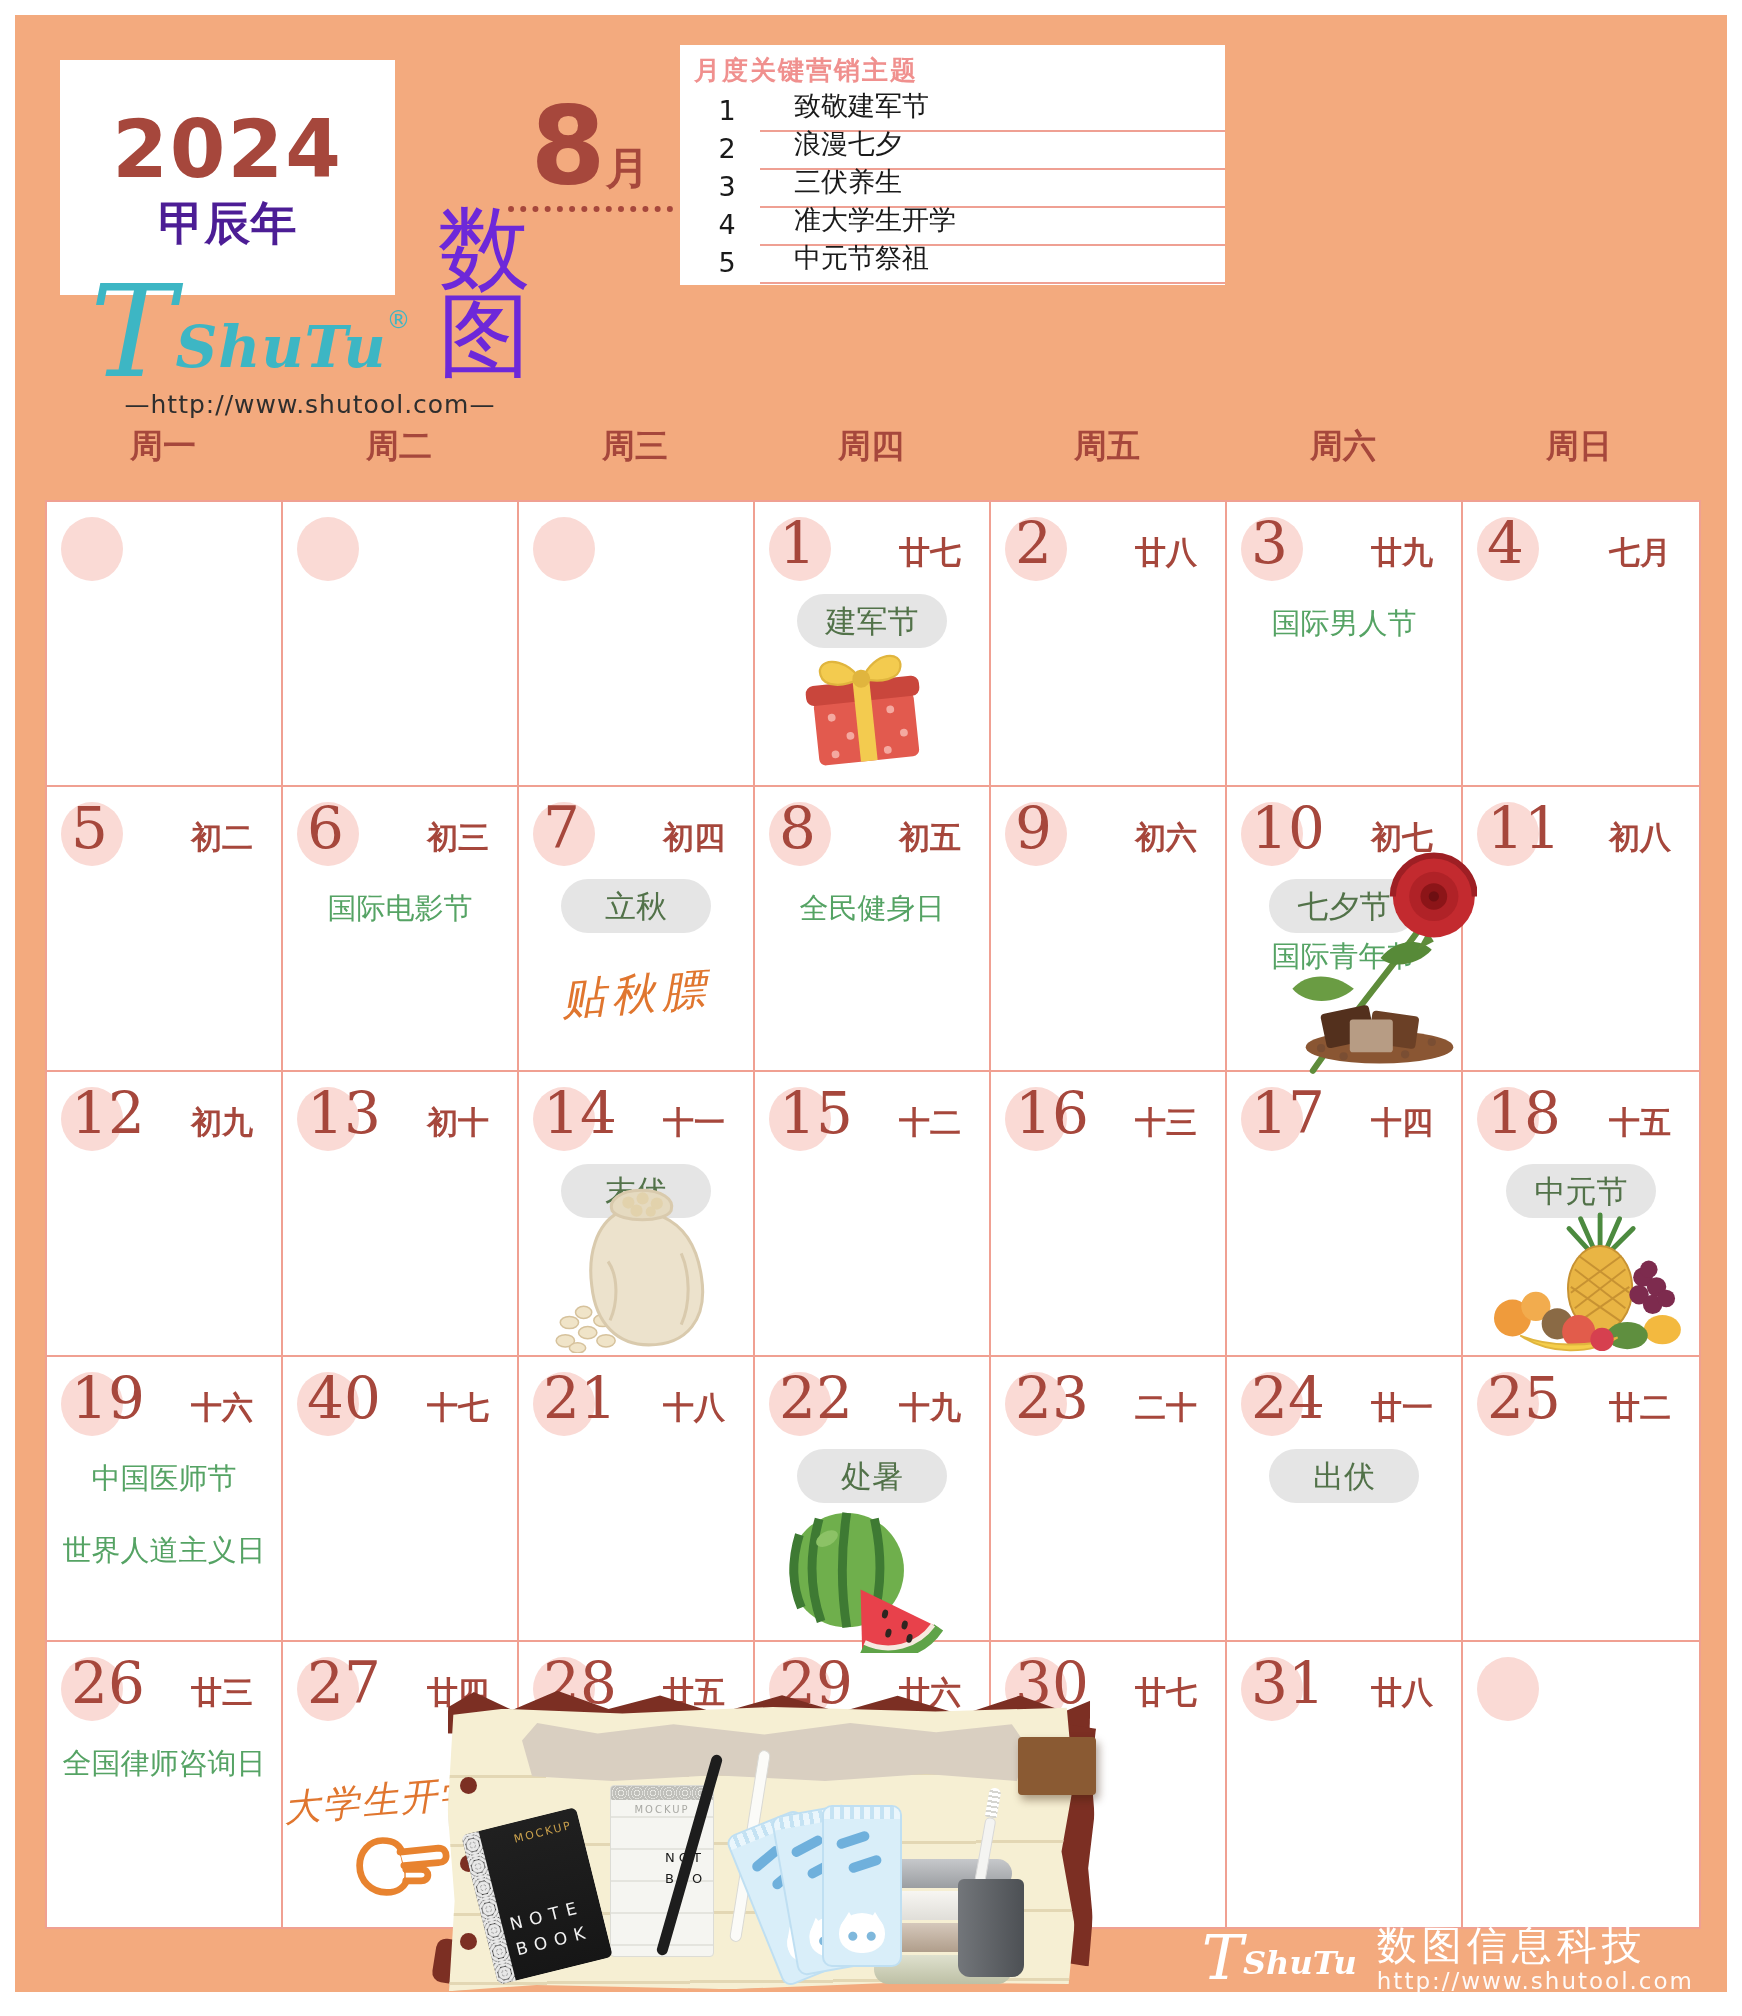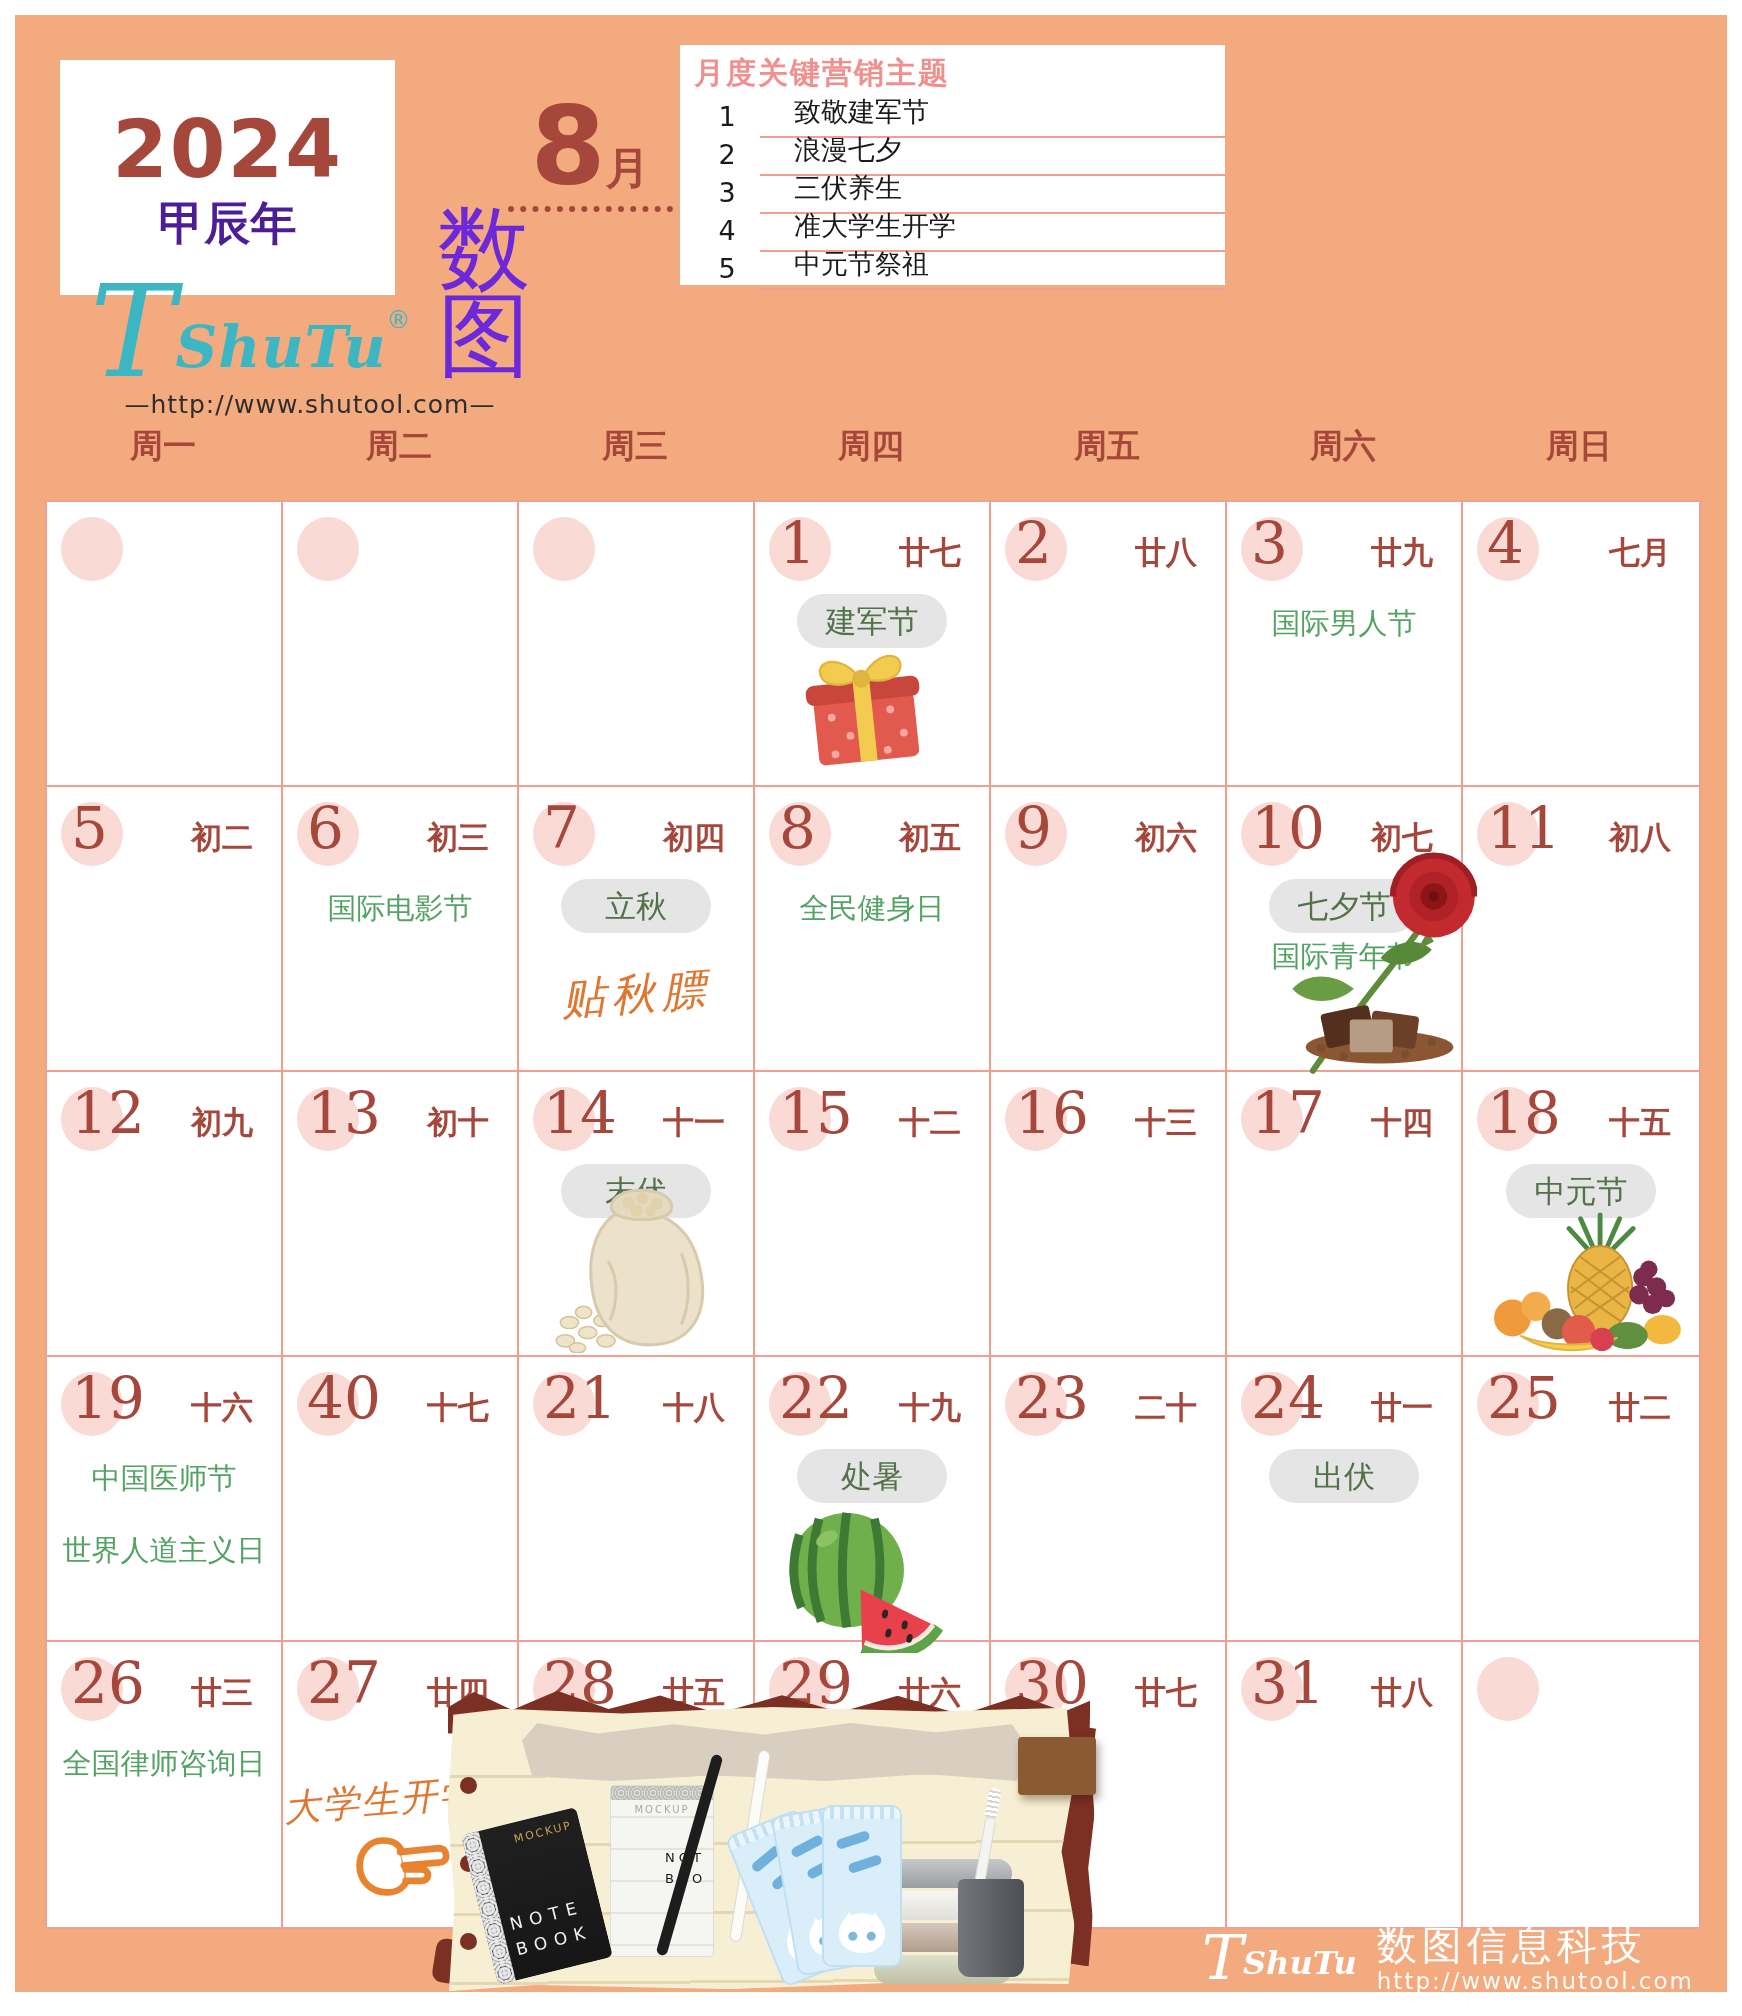--- a/index.html
+++ b/index.html
@@ -22,21 +22,21 @@
   .logo-t{font-family:"DejaVu Serif",serif;font-style:italic;font-size:128px;line-height:.75;color:#3DB6C4;}
   .logo-shutu{font-family:"DejaVu Serif",serif;font-style:italic;font-weight:bold;font-size:58px;
               color:#3DB6C4;letter-spacing:1px;line-height:1;padding-bottom:4px;}
   .logo-reg{font-size:24px;color:#3DB6C4;line-height:1;vertical-align:top;position:relative;top:-48px;}
   .logo-cjk{font-size:92px;font-weight:normal;color:#6d28d9;line-height:.95;margin-left:6px;text-align:right;}
   .logo-url{margin-top:10px;font-size:25px;color:#2E2E2E;letter-spacing:1px;}
 
   
   .mktbox{position:absolute;left:680px;top:45px;width:545px;height:240px;background:#ffffff;
           box-sizing:border-box;padding:8px 0 0 14px;}
-  .mkt-title{font-size:30px;font-weight:bold;color:#F0908E;letter-spacing:2px;}
+  .mkt-title{font-size:26px;font-weight:bold;color:#F0908E;letter-spacing:2px;}
   .mkt-list{list-style:none;margin:6px 0 0 0;padding:0;}
   .mkt-item{display:flex;align-items:flex-end;height:38px;}
   .mkt-no{width:66px;text-align:center;font-size:27px;color:#1A1A1A;padding-bottom:6px;}
   .mkt-label{flex:1;border-bottom:2px solid #EFA093;font-size:27px;color:#1A1A1A;
              padding:0 0 6px 34px;}
 
   
   .weekrow{position:absolute;left:45px;top:424px;width:1652px;display:flex;}
   .weekday{flex:1;text-align:center;font-size:33px;font-weight:bold;color:#A6473C;}
 

